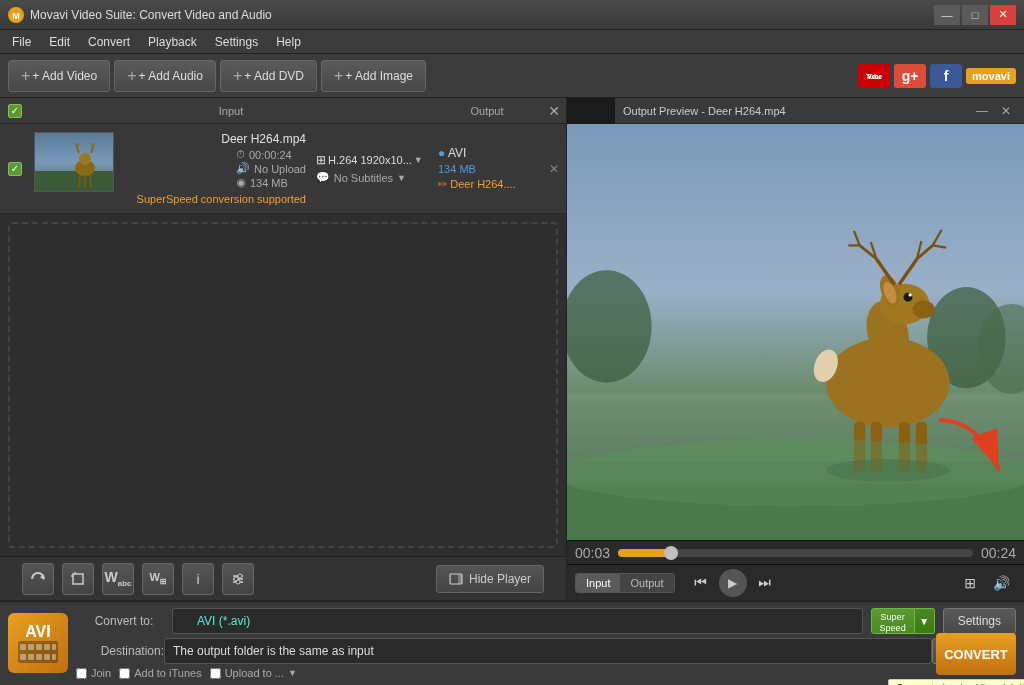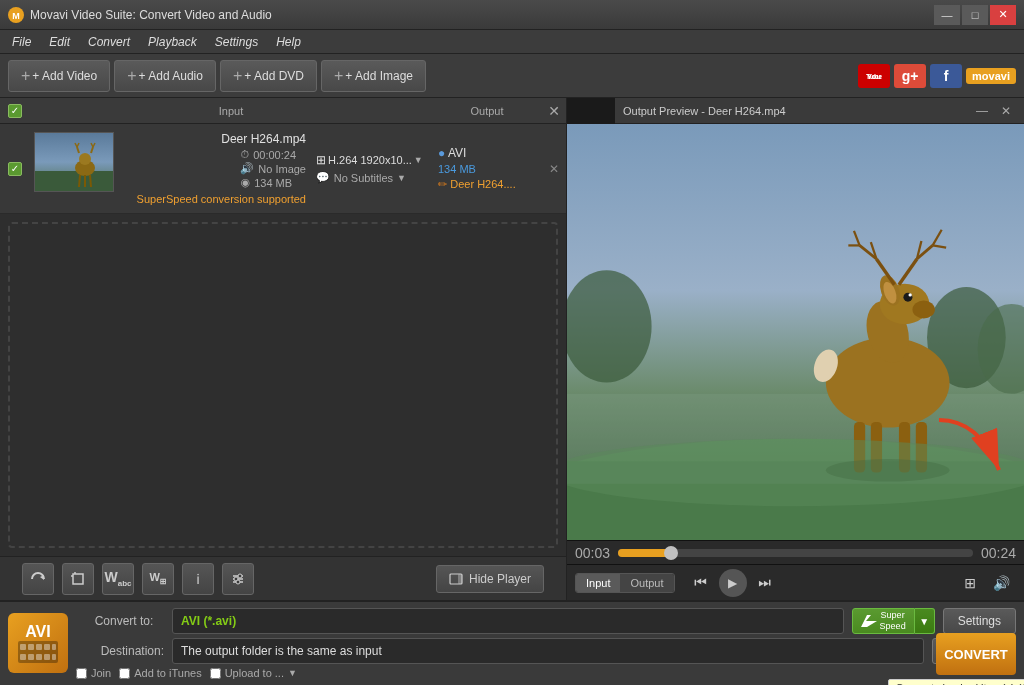--- a/index.html
+++ b/index.html
@@ -70,21 +70,20 @@
       align-items: center;
       padding: 0 4px;
       border-bottom: 1px solid #222;
       gap: 2px;
     }
     .menu-item {
       padding: 2px 8px;
       color: #ddd;
       cursor: pointer;
       border-radius: 2px;
-      font-style: italic;
     }
 
     
     .toolbar {
       height: 44px;
       background: #3c3c3c;
       display: flex;
       align-items: center;
       padding: 0 8px;
       border-bottom: 1px solid #222;
@@ -506,37 +505,37 @@
       align-items: center;
       gap: 8px;
     }
     .convert-label { color: #bbb; font-size: 12px; width: 80px; text-align: center; }
     .convert-input {
       flex: 1;
       height: 26px;
       background: #2a2a2a;
       border: 1px solid #555;
       border-radius: 3px;
-      padding: 0 8px;
-      color: #84cc16;
-      font-size: 12px;
-      font-weight: bold;
+      padding: 0 24px;
+      color: #5eead4;
+      font-size: 12px;
     }
     .superspeed-btn {
       height: 26px;
       padding: 0 8px;
       background: linear-gradient(to bottom, #5a9a30, #4a8a20);
       border: 1px solid #6aba40;
       border-radius: 3px 0 0 3px;
       color: white;
       cursor: pointer;
       font-size: 10px;
       display: flex;
       align-items: center;
       gap: 3px;
+      flex-direction: column;
     }
     .superspeed-dropdown {
       height: 26px;
       width: 20px;
       background: linear-gradient(to bottom, #4a8a20, #3a7a10);
       border: 1px solid #6aba40;
       border-left: none;
       border-radius: 0 3px 3px 0;
       color: white;
       cursor: pointer;
@@ -551,21 +550,20 @@
       background: linear-gradient(to bottom, #5a5a5a, #484848);
       border: 1px solid #777;
       border-radius: 3px;
       color: #ddd;
       cursor: pointer;
       font-size: 12px;
     }
     .dest-row {
       display: flex;
       align-items: center;
-      gap: 8px;
     }
     .dest-label { color: #bbb; font-size: 12px; width: 80px; text-align: right; }
     .dest-input {
       flex: 1;
       height: 26px;
       background: #2a2a2a;
       border: 1px solid #555;
       border-radius: 3px;
       padding: 0 8px;
       color: #ddd;
@@ -798,21 +796,21 @@
       </div>
       <div class="file-info">
         <div class="file-name">Deer H264.mp4</div>
         <div class="file-meta">
           <div class="file-meta-row">
             <span class="meta-icon">⏱</span>
             <span>00:00:24</span>
           </div>
           <div class="file-meta-row">
             <span class="meta-icon">🔊</span>
-            <span>No Image</span>
+            <span>No Upload</span>
           </div>
           <div class="file-meta-row">
             <span class="meta-icon">◉</span>
             <span>134 MB</span>
           </div>
         </div>
         <div class="superspeed">SuperSpeed conversion supported</div>
       </div>
 
       <div style="display:flex;flex-direction:column;justify-content:center;gap:4px;padding:4px 4px;width:120px;">

